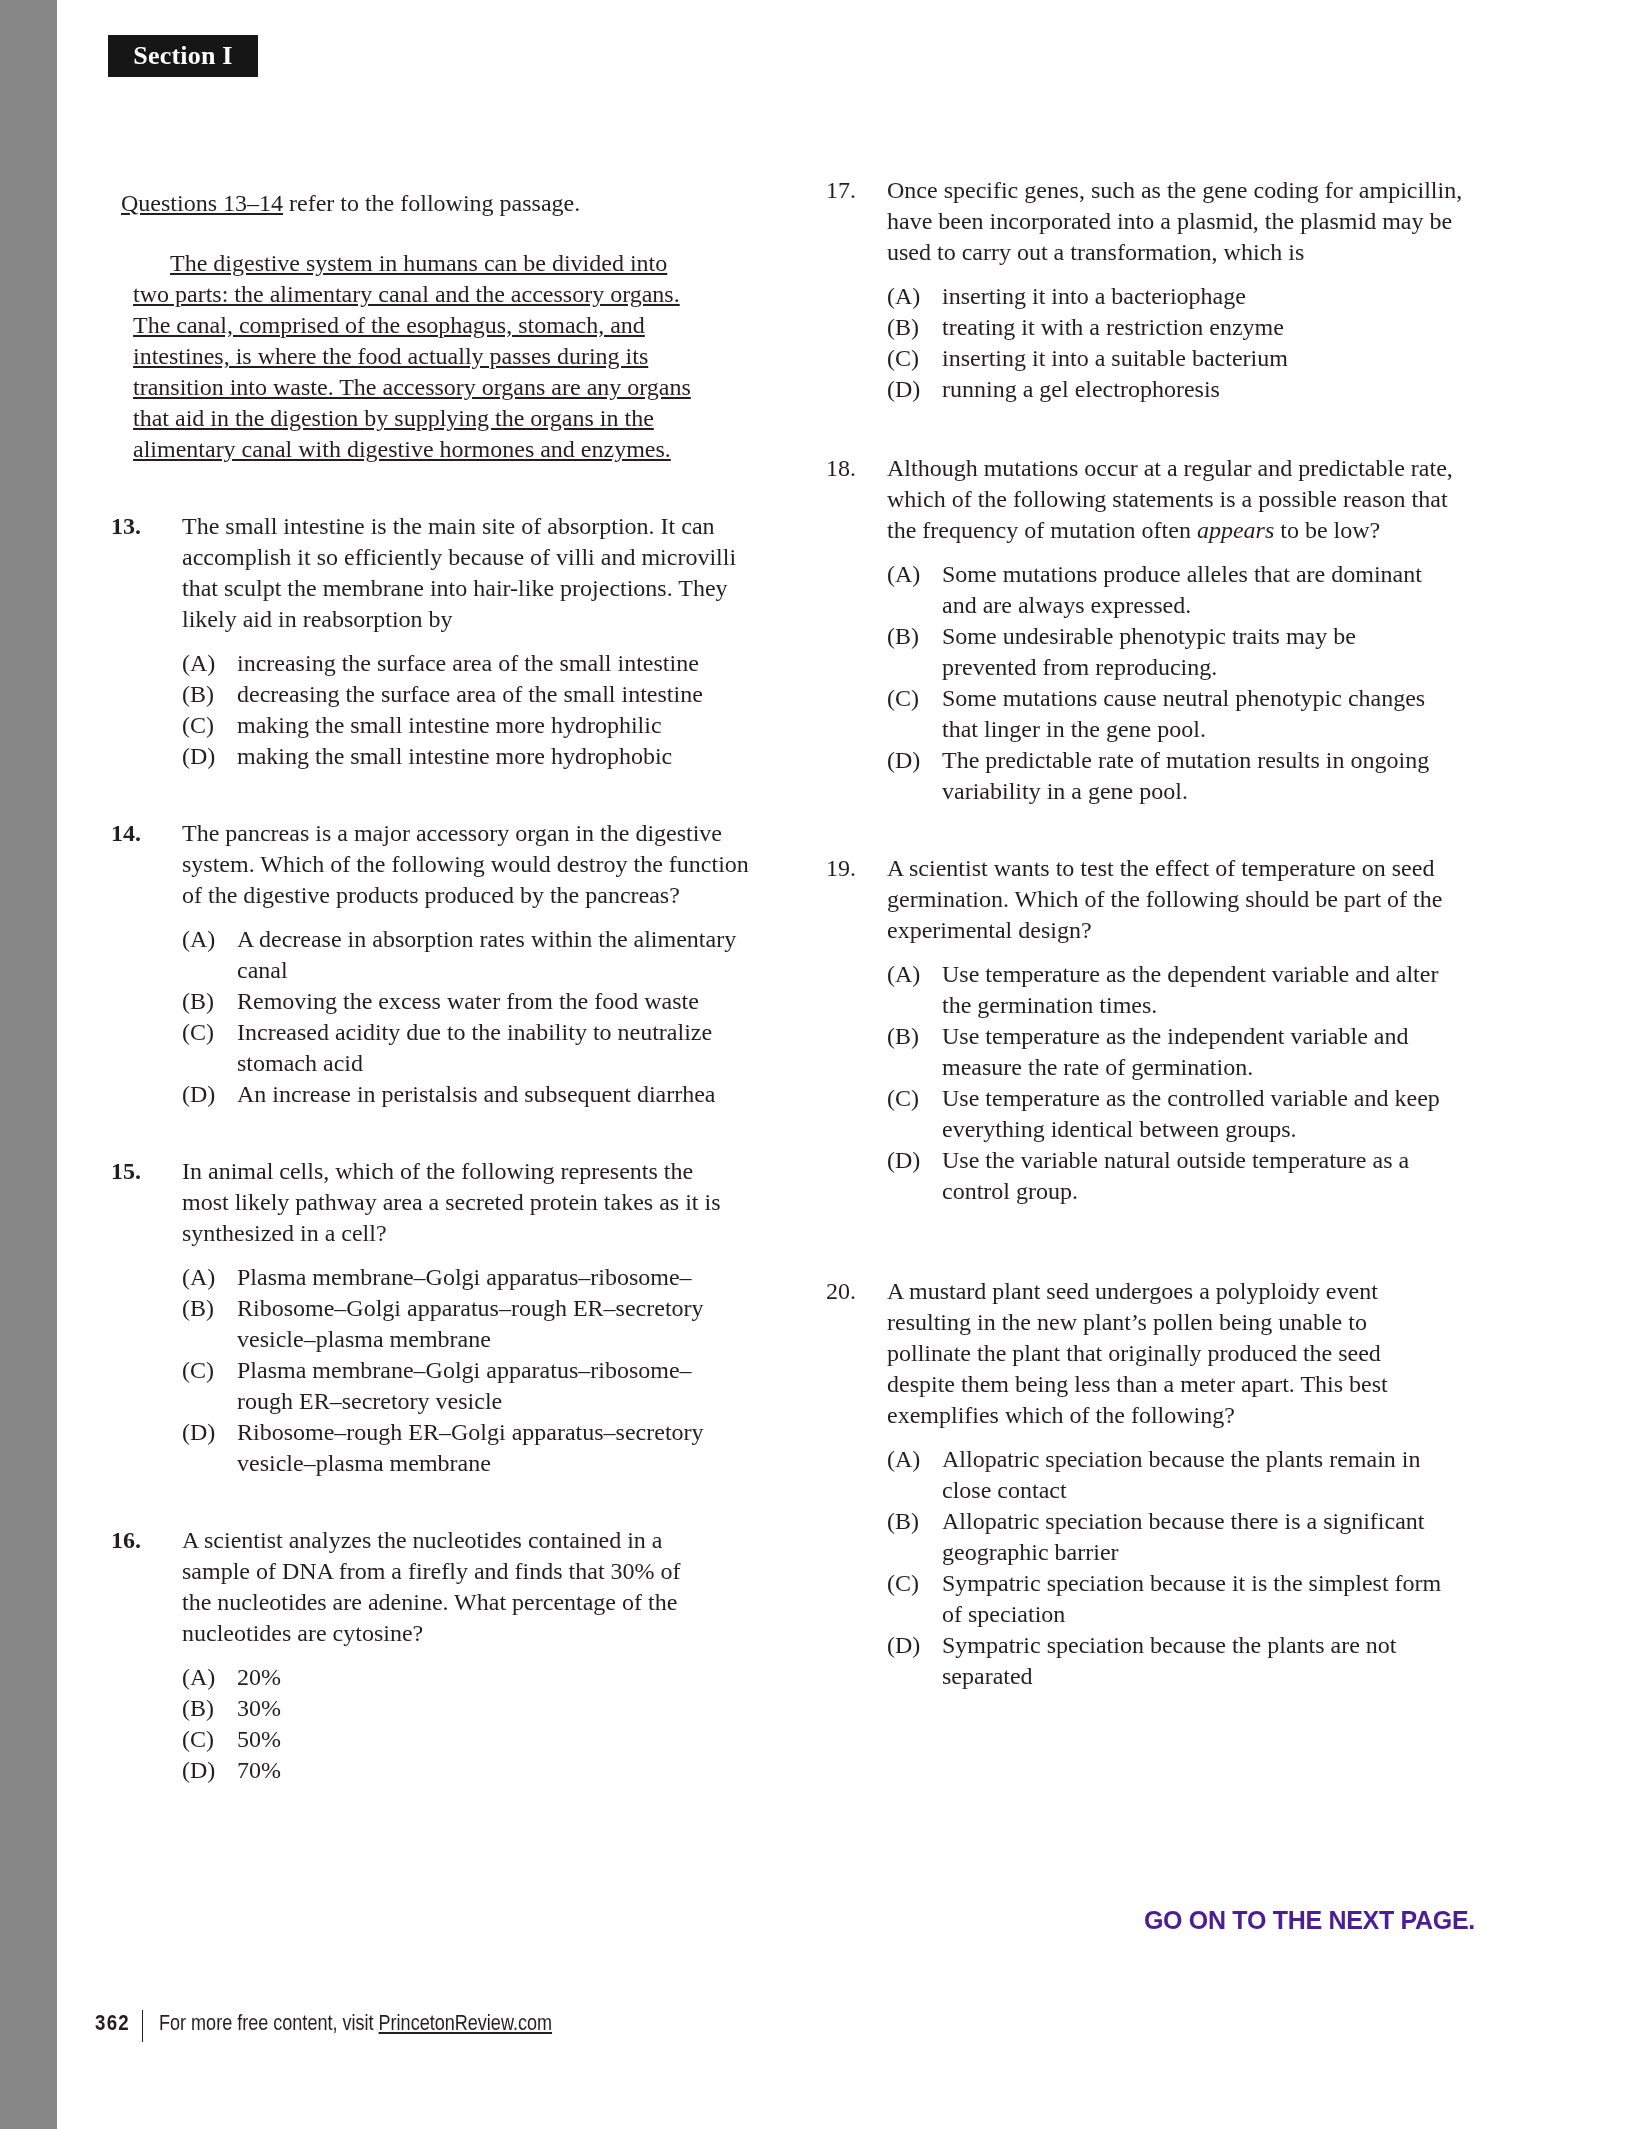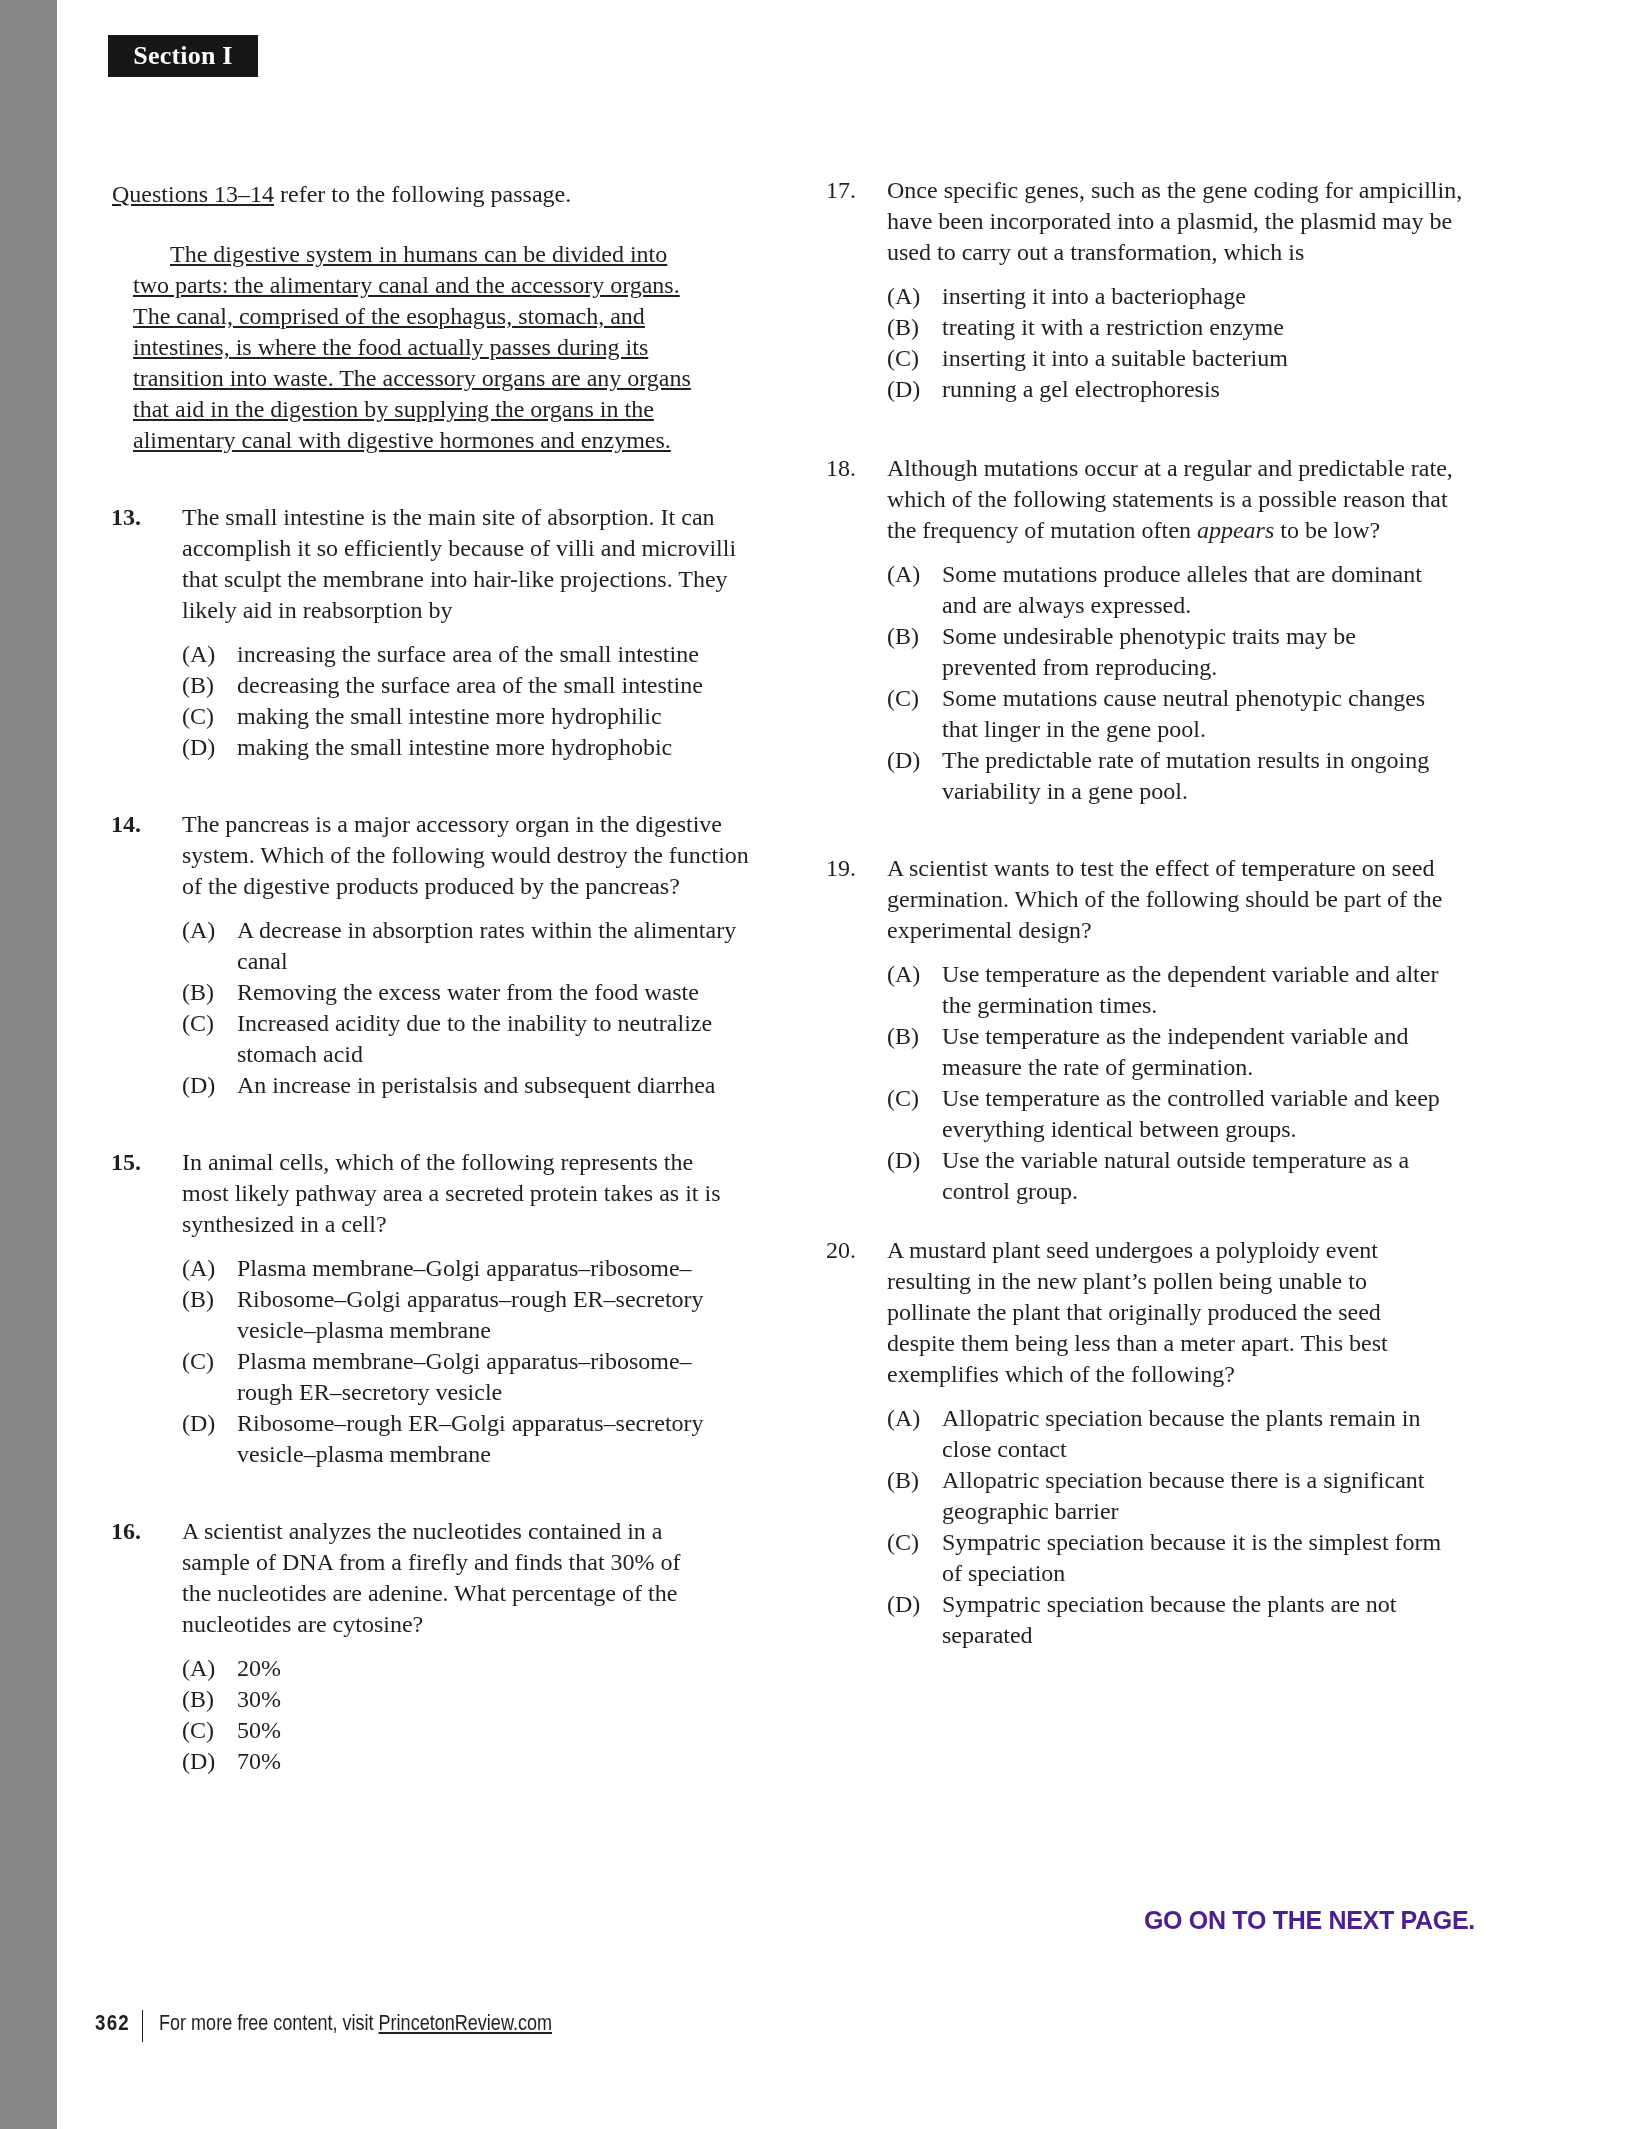--- a/index.html
+++ b/index.html
@@ -11,21 +11,21 @@
   .gutter { position: absolute; left: 0; top: 0; width: 57px; height: 2129px; background: #878787; }
   .section-tab {
     position: absolute; left: 108px; top: 35px; width: 150px; height: 42px;
     background: #161616; color: #ffffff; font-weight: bold; font-size: 26px;
     display: flex; align-items: center; justify-content: center; letter-spacing: 0.2px;
   }
   .col { position: absolute; font-size: 24px; line-height: 31px; }
   .col-left { left: 108px; top: 175px; width: 680px; }
   .col-right { left: 826px; top: 175px; width: 680px; }
 
-  .intro { margin: 4px; }
+  .intro { margin: 13px; }
   .intro .u { text-decoration: underline; }
   .passage { margin: 29px 0 0 25px; text-decoration: underline; }
   .passage .line { display: block; white-space: nowrap; }
   .passage .line.first { text-indent: 37px; }
 
   .q { position: relative; margin: 0; }
   .q .qnum { position: absolute; left: 0; top: 0; width: 46px; }
   .q .stem { margin-left: 61px; }
   .q .stem .line { display: block; white-space: nowrap; }
   .opts { margin: 13px 0 0 61px; }
@@ -269,21 +269,21 @@
           <span class="line">everything identical between groups.</span>
         </div>
       <div class="opt">
           <span class="letter">(D)</span>
           <span class="line">Use the variable natural outside temperature as a</span>
           <span class="line">control group.</span>
         </div>
     </div>
   </div>
 
-  <div class="q" style="margin-top:28px">
+  <div class="q" style="margin-top:69px">
     <span class="qnum">20.</span>
     <div class="stem">
       <span class="line">A mustard plant seed undergoes a polyploidy event</span>
       <span class="line">resulting in the new plant’s pollen being unable to</span>
       <span class="line">pollinate the plant that originally produced the seed</span>
       <span class="line">despite them being less than a meter apart. This best</span>
       <span class="line">exemplifies which of the following?</span>
     </div>
     <div class="opts">
       <div class="opt">

